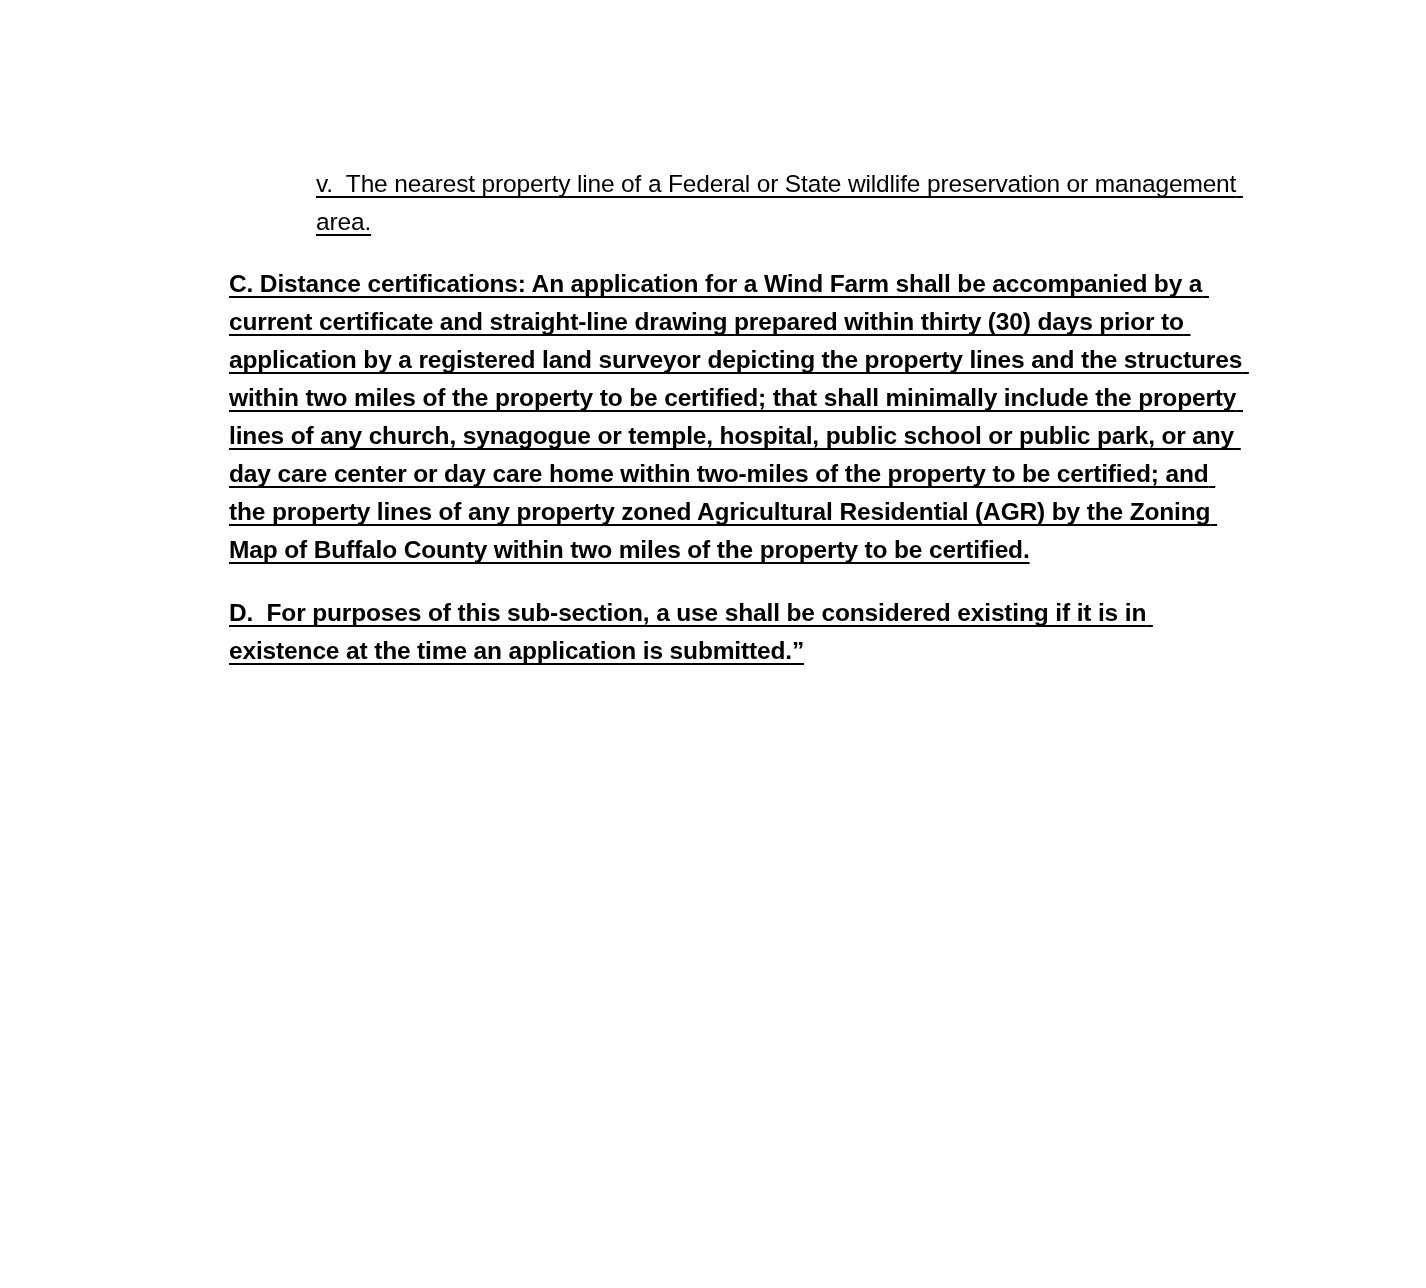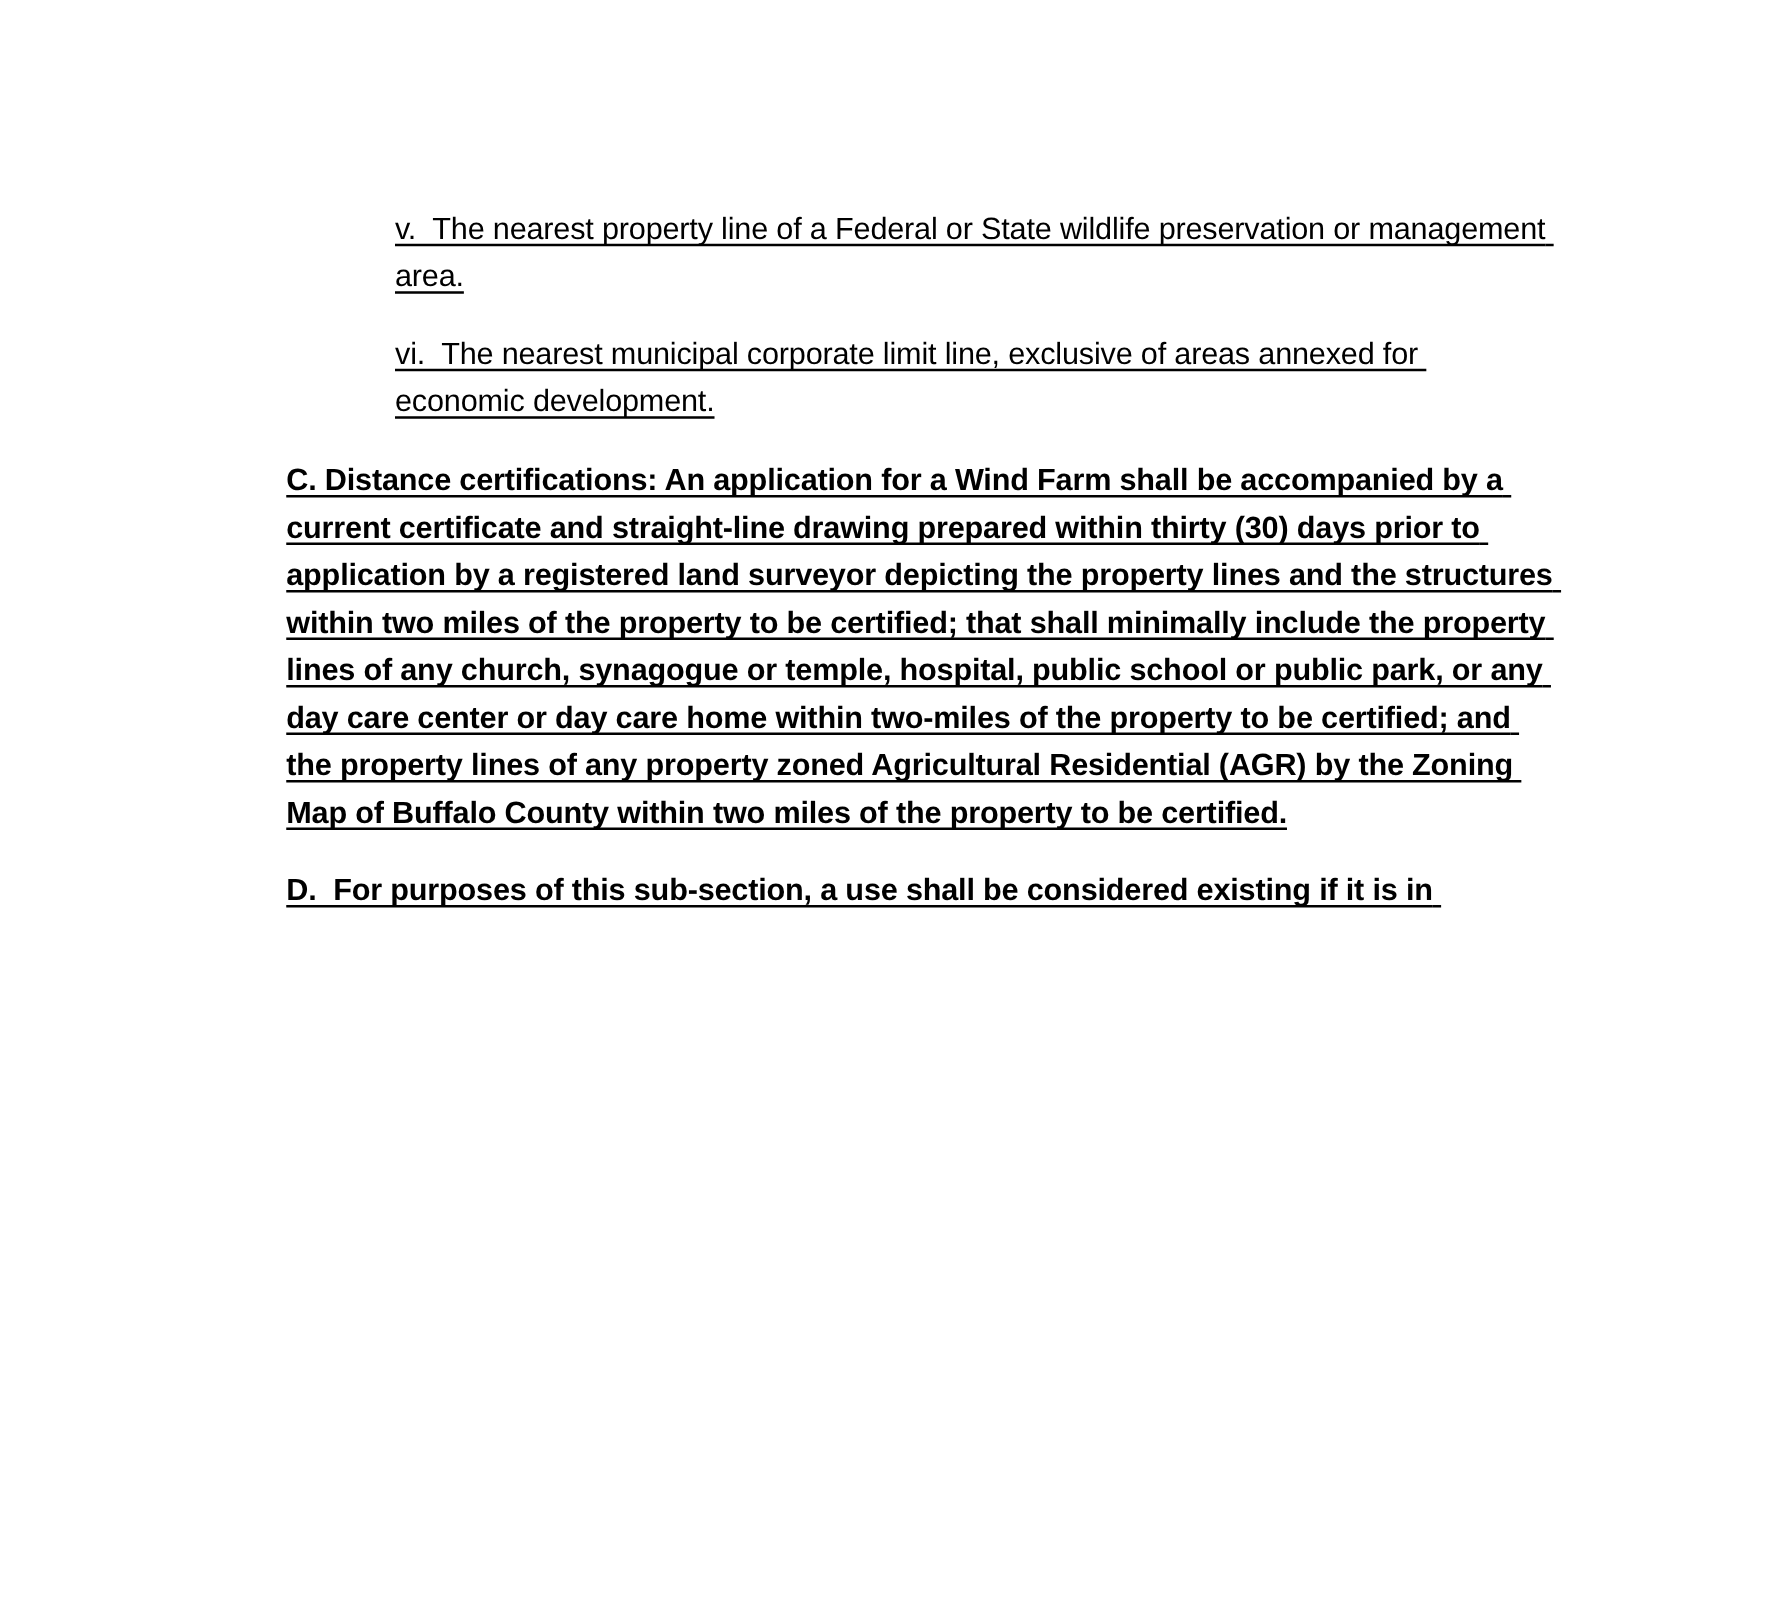--- a/index.html
+++ b/index.html
@@ -72,21 +72,20 @@
 </style>
 </head>
 <body>
 
 <div class="page">
 
   <div class="doc-body">
 
     <p class="para level-roman">v.  The nearest property line of a Federal or State wildlife preservation or management area.</p>
 
-    <p class="para level-roman">vi.  The nearest municipal corporate limit line, exclusive of areas annexed for economic development.</p>
 
     <p class="para level-letter">C. Distance certifications: An application for a Wind Farm shall be accompanied by a current certificate and straight-line drawing prepared within thirty (30) days prior to application by a registered land surveyor depicting the property lines and the structures within two miles of the property to be certified; that shall minimally include the property lines of any church, synagogue or temple, hospital, public school or public park, or any day care center or day care home within two-miles of the property to be certified; and the property lines of any property zoned Agricultural Residential (AGR) by the Zoning Map of Buffalo County within two miles of the property to be certified.</p>
 
     <p class="para level-letter">D.  For purposes of this sub-section, a use shall be considered existing if it is in existence at the time an application is submitted.”</p>
 
   </div>
 
   <div class="page-blank-area"></div>
 
 </div>

